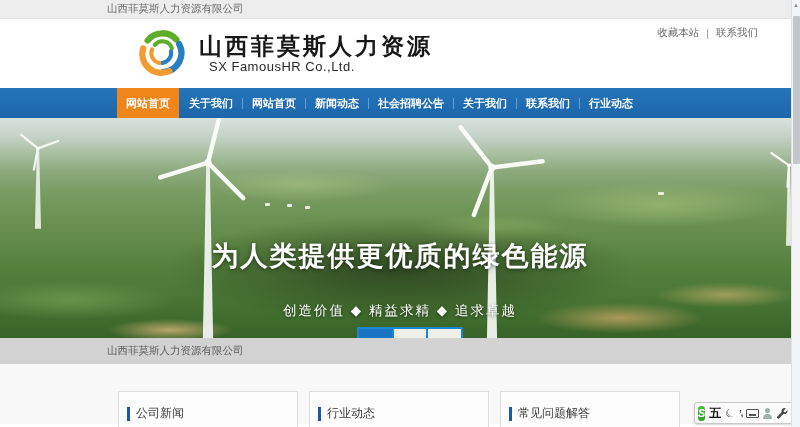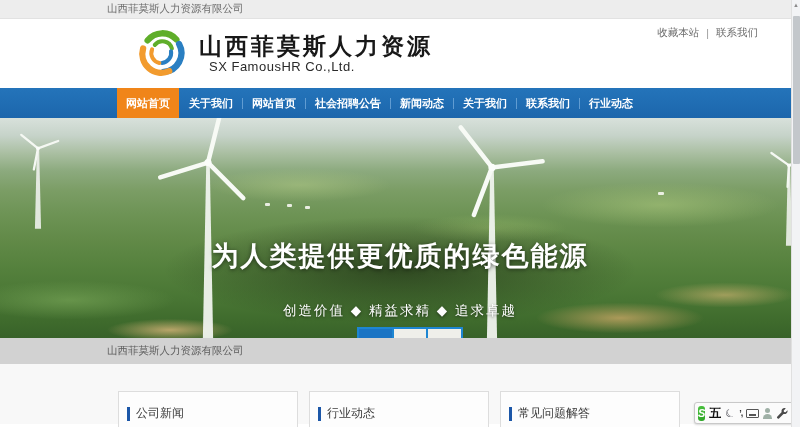--- a/index.html
+++ b/index.html
@@ -127,24 +127,24 @@
         <li class="active">
             <a href="#">网站首页</a>
           </li>
         <li class="after-active">
             <a href="#">关于我们</a>
           </li>
         <li>
             <a href="#">网站首页</a>
           </li>
         <li>
+            <a href="#">新闻动态</a>
+          </li>
+        <li>
             <a href="#">社会招聘公告</a>
-          </li>
-        <li>
-            <a href="#">新闻动态</a>
           </li>
         <li>
             <a href="#">关于我们</a>
           </li>
         <li>
             <a href="#">联系我们</a>
           </li>
         <li>
             <a href="#">行业动态</a>
           </li>

